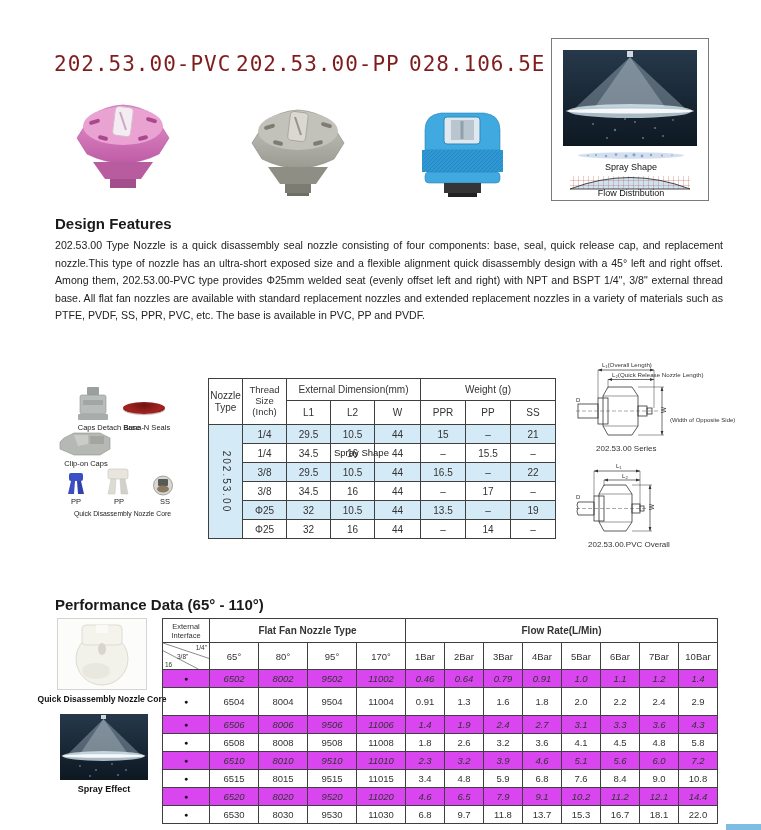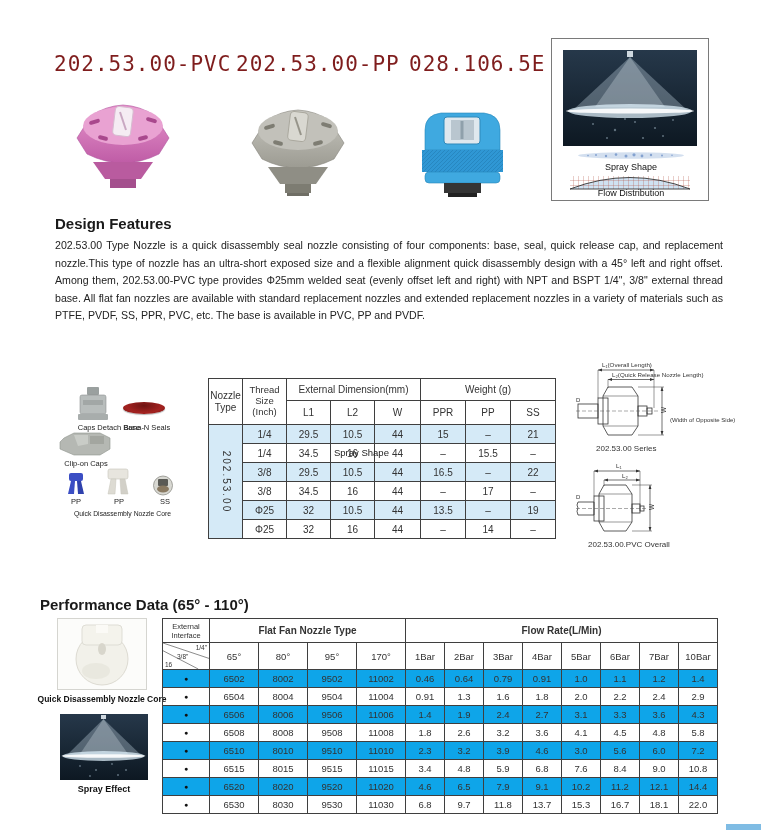--- a/index.html
+++ b/index.html
@@ -36,21 +36,21 @@
   .dims-table .hl td { background:#d5eaf7; }
   .nozzle-type-cell { position:relative; background:#fff; }
   .nozzle-type-cell div { position:absolute; left:50%; top:50%;
         transform:translate(-50%,-50%) rotate(90deg); white-space:nowrap; letter-spacing:2px; font-size:10px; }
   .overlay-artifact { font-size:9.5px; color:#222; white-space:nowrap; z-index:5; }
 
   
   .perf-table { border:1.5px solid #333; font-size:9.5px; color:#333; }
   .perf-table .group-th { font-size:10px; font-weight:bold; }
   .perf-table .ext-th { font-size:7.5px; line-height:1.2; }
-  .perf-table .hl td { background:#0ea5e9; }
+  .perf-table .hl td { background:#d946ef;font-style:italic; }
   .perf-table .bullet { font-size:7px; color:#111; }
   .corner-diag { position:relative; padding:0; }
   .corner-diag svg { position:absolute; left:0; top:0; width:100%; height:100%; }
   .corner-diag span { position:absolute; font-size:6.5px; color:#333; }
   .cd-top { right:2px; top:1px; }
   .cd-mid { left:14px; top:10px; }
   .cd-bot { left:2px; bottom:1px; font-size:6px; }
 
   
   .diag-caption { font-size:8px; color:#333; white-space:nowrap; }
@@ -368,21 +368,21 @@
     <line x1="56" y1="23" x2="76" y2="23" stroke="#333" stroke-width="0.5"></line>
     <line x1="56" y1="69" x2="76" y2="69" stroke="#333" stroke-width="0.5"></line>
     <line x1="74" y1="23" x2="74" y2="69" stroke="#333" stroke-width="0.7"></line>
     <polygon points="74,23 72.6,27 75.4,27" fill="#333"></polygon>
       <polygon points="74,69 72.6,65 75.4,65" fill="#333"></polygon>
     <text x="78" y="48" font-size="6.5" transform="rotate(-90 78 48)">W</text>
     <text x="0" y="37" font-size="6">D</text>
   </svg>
   <div class="abs diag-caption" style="left:588px; top:540px;">202.53.00.PVC Overall</div>
 
-  <div class="abs sec-heading" style="left:40px; top:596px;">Performance Data (65° - 110°)</div>
+  <div class="abs sec-heading" style="left:55px; top:596px;">Performance Data (65° - 110°)</div>
 
   <div class="abs" style="left:57px; top:618px; width:90px; height:72px; border:1px solid #d5d5d0; background:#fcfcfa;">
     <svg width="88" height="70" viewBox="0 0 88 70">
       <circle cx="44" cy="40" r="26" fill="#f2f1ea" stroke="#dddbd2" stroke-width="1"></circle>
       <rect x="24" y="6" width="40" height="20" rx="4" fill="#f4f3ec" stroke="#deddd5" stroke-width="1"></rect>
       <rect x="38" y="6" width="12" height="8" fill="#fbfaf6"></rect>
       <ellipse cx="44" cy="30" rx="4" ry="6" fill="#d8d6cc"></ellipse>
       <ellipse cx="38" cy="52" rx="14" ry="8" fill="#e6e4da" opacity="0.7"></ellipse>
     </svg>
   </div>
@@ -465,21 +465,21 @@
         <td>11002</td>
         <td>0.46</td>
         <td>0.64</td>
         <td>0.79</td>
         <td>0.91</td>
         <td>1.0</td>
         <td>1.1</td>
         <td>1.2</td>
         <td>1.4</td>
       </tr>
-      <tr style="height:18px">
+      <tr style="height:28px">
         <td class="bullet">●</td>
         <td>6504</td>
         <td>8004</td>
         <td>9504</td>
         <td>11004</td>
         <td>0.91</td>
         <td>1.3</td>
         <td>1.6</td>
         <td>1.8</td>
         <td>2.0</td>
@@ -520,21 +520,21 @@
       <tr class="hl" style="height:18px">
         <td class="bullet">●</td>
         <td>6510</td>
         <td>8010</td>
         <td>9510</td>
         <td>11010</td>
         <td>2.3</td>
         <td>3.2</td>
         <td>3.9</td>
         <td>4.6</td>
-        <td>3.0</td>
+        <td>5.1</td>
         <td>5.6</td>
         <td>6.0</td>
         <td>7.2</td>
       </tr>
       <tr style="height:18px">
         <td class="bullet">●</td>
         <td>6515</td>
         <td>8015</td>
         <td>9515</td>
         <td>11015</td>

